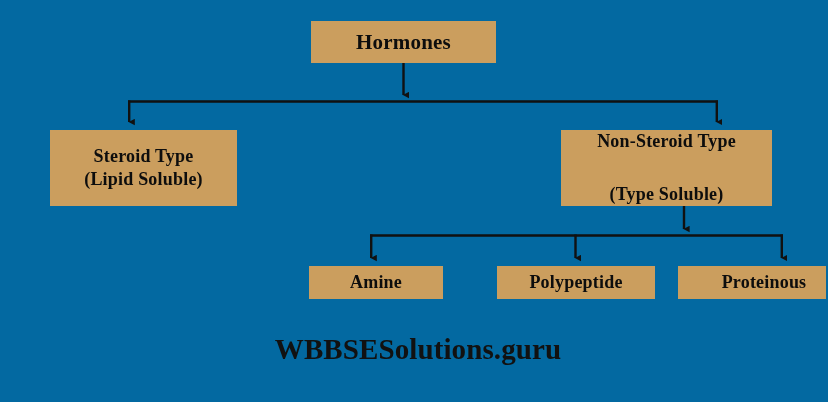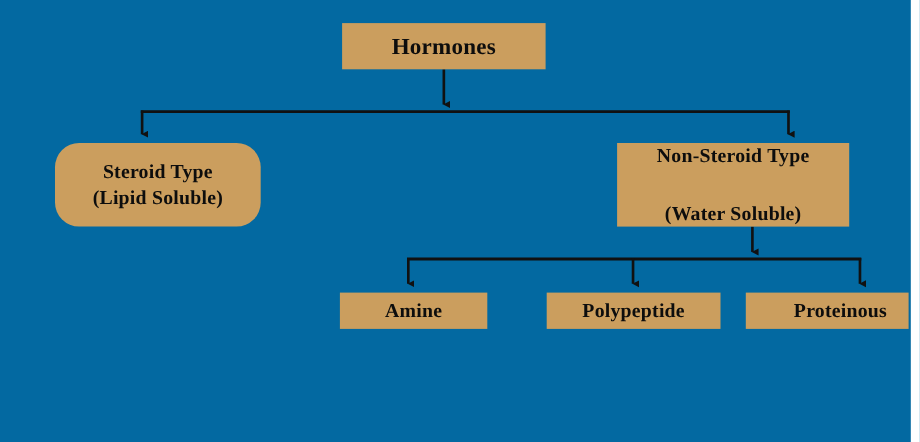--- a/index.html
+++ b/index.html
@@ -28,21 +28,21 @@
     justify-content: center;
     text-align: center;
     font-weight: bold;
     line-height: 1.28;
     letter-spacing: .2px;
   }
   .node .line2 { display: block; }
 
   
   #node-hormones      { left: 311px; top: 21px;  width: 185px; height: 42px; font-size: 21px; }
-  #node-steroid       { left: 50px;  top: 130px; width: 187px; height: 76px; font-size: 18px; border-radius: 22px; }
+  #node-steroid       { left: 50px;  top: 130px; width: 187px; height: 76px; font-size: 18px; }
   #node-nonsteroid    { left: 561px; top: 130px; width: 211px; height: 76px; font-size: 18px; justify-content: space-between; }
   #node-amine         { left: 309px; top: 266px; width: 134px; height: 33px; font-size: 18px; }
   #node-polypeptide   { left: 497px; top: 266px; width: 158px; height: 33px; font-size: 18px; }
   #node-proteinous    { left: 678px; top: 266px; width: 148px; height: 33px; font-size: 18px; padding-left: 24px; }
 
   
   #connectors {
     position: absolute;
     left: 0; top: 0;
     width: 836px;
@@ -101,29 +101,30 @@
     <span>Hormones</span>
   </div>
 
   <div class="node" id="node-steroid">
     <span>Steroid Type</span>
     <span class="line2">(Lipid Soluble)</span>
   </div>
 
   <div class="node" id="node-nonsteroid">
     <span>Non-Steroid Type</span>
-    <span class="line2">(Water Soluble)</span>
+    <span class="line2">(Type Soluble)</span>
   </div>
 
   <div class="node" id="node-amine">
     <span>Amine</span>
   </div>
 
   <div class="node" id="node-polypeptide">
     <span>Polypeptide</span>
   </div>
 
   <div class="node" id="node-proteinous">
     <span>Proteinous</span>
   </div>
 
+  <div id="watermark">WBBSESolutions.guru</div>
 
 </div>
 
 </body></html>

